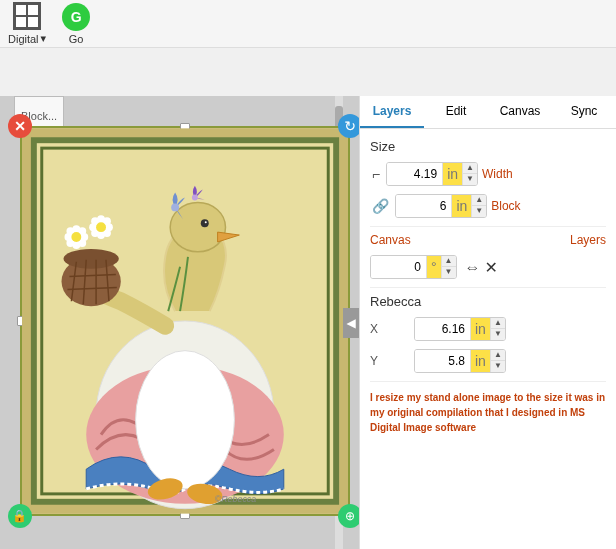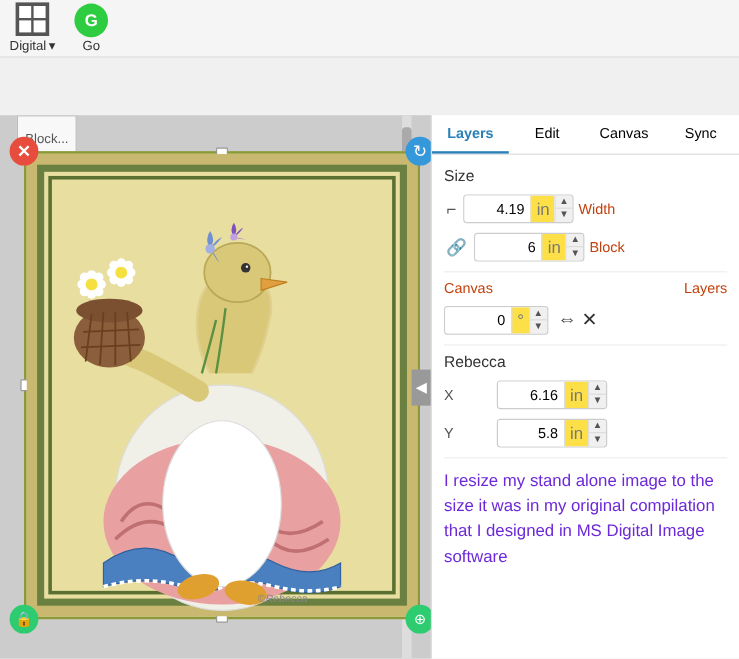--- a/index.html
+++ b/index.html
@@ -354,23 +354,23 @@
       margin-bottom: 8px;
     }
 
     .divider {
       border: none;
       border-top: 1px solid #eee;
       margin: 6px 0;
     }
 
     .description-text {
-      font-size: 14px;
-      font-weight: normal;
-      color: #6d28d9;
+      font-size: 10px;
+      font-weight: bold;
+      color: #c2410c;
       line-height: 1.5;
       margin-top: 8px;
     }
 
     .block-label-bar {
       position: absolute;
       top: 0;
       left: 14px;
       background: rgba(255,255,255,0.85);
       border: 1px solid #bbb;

